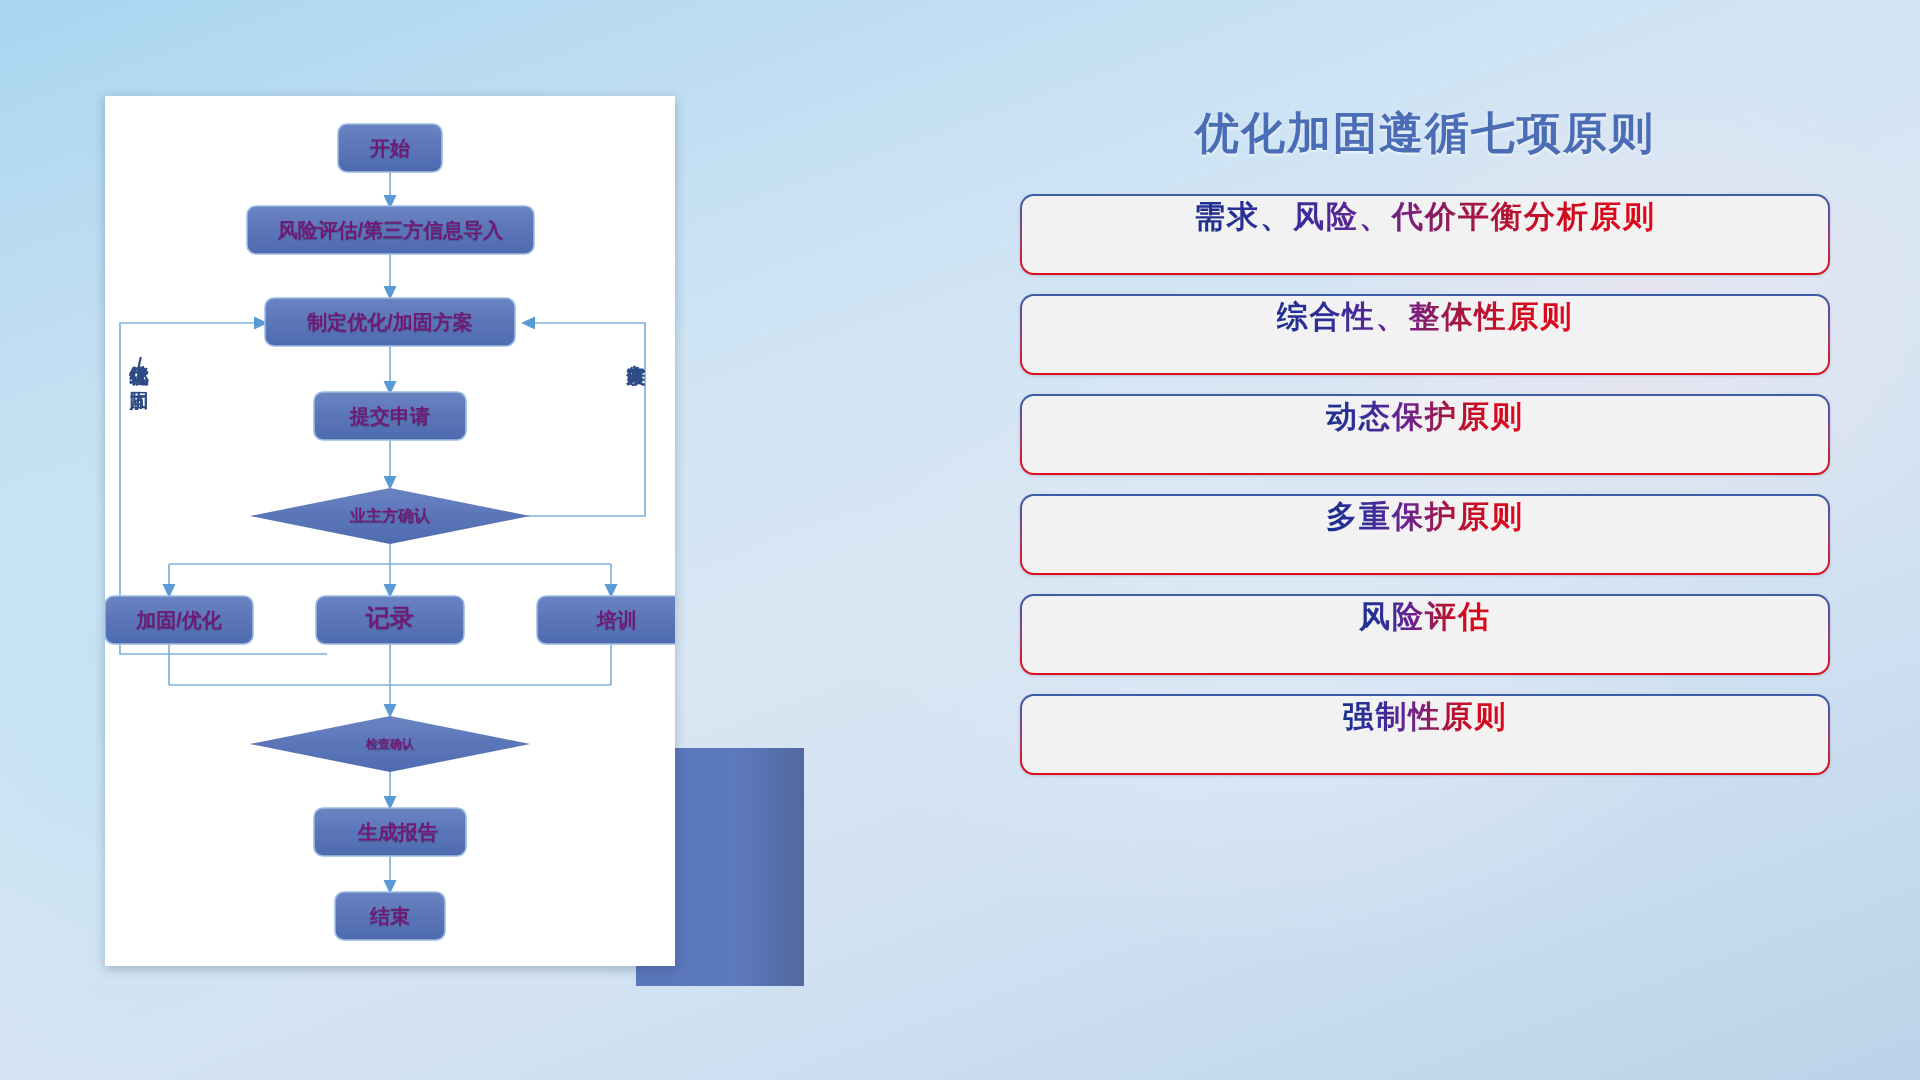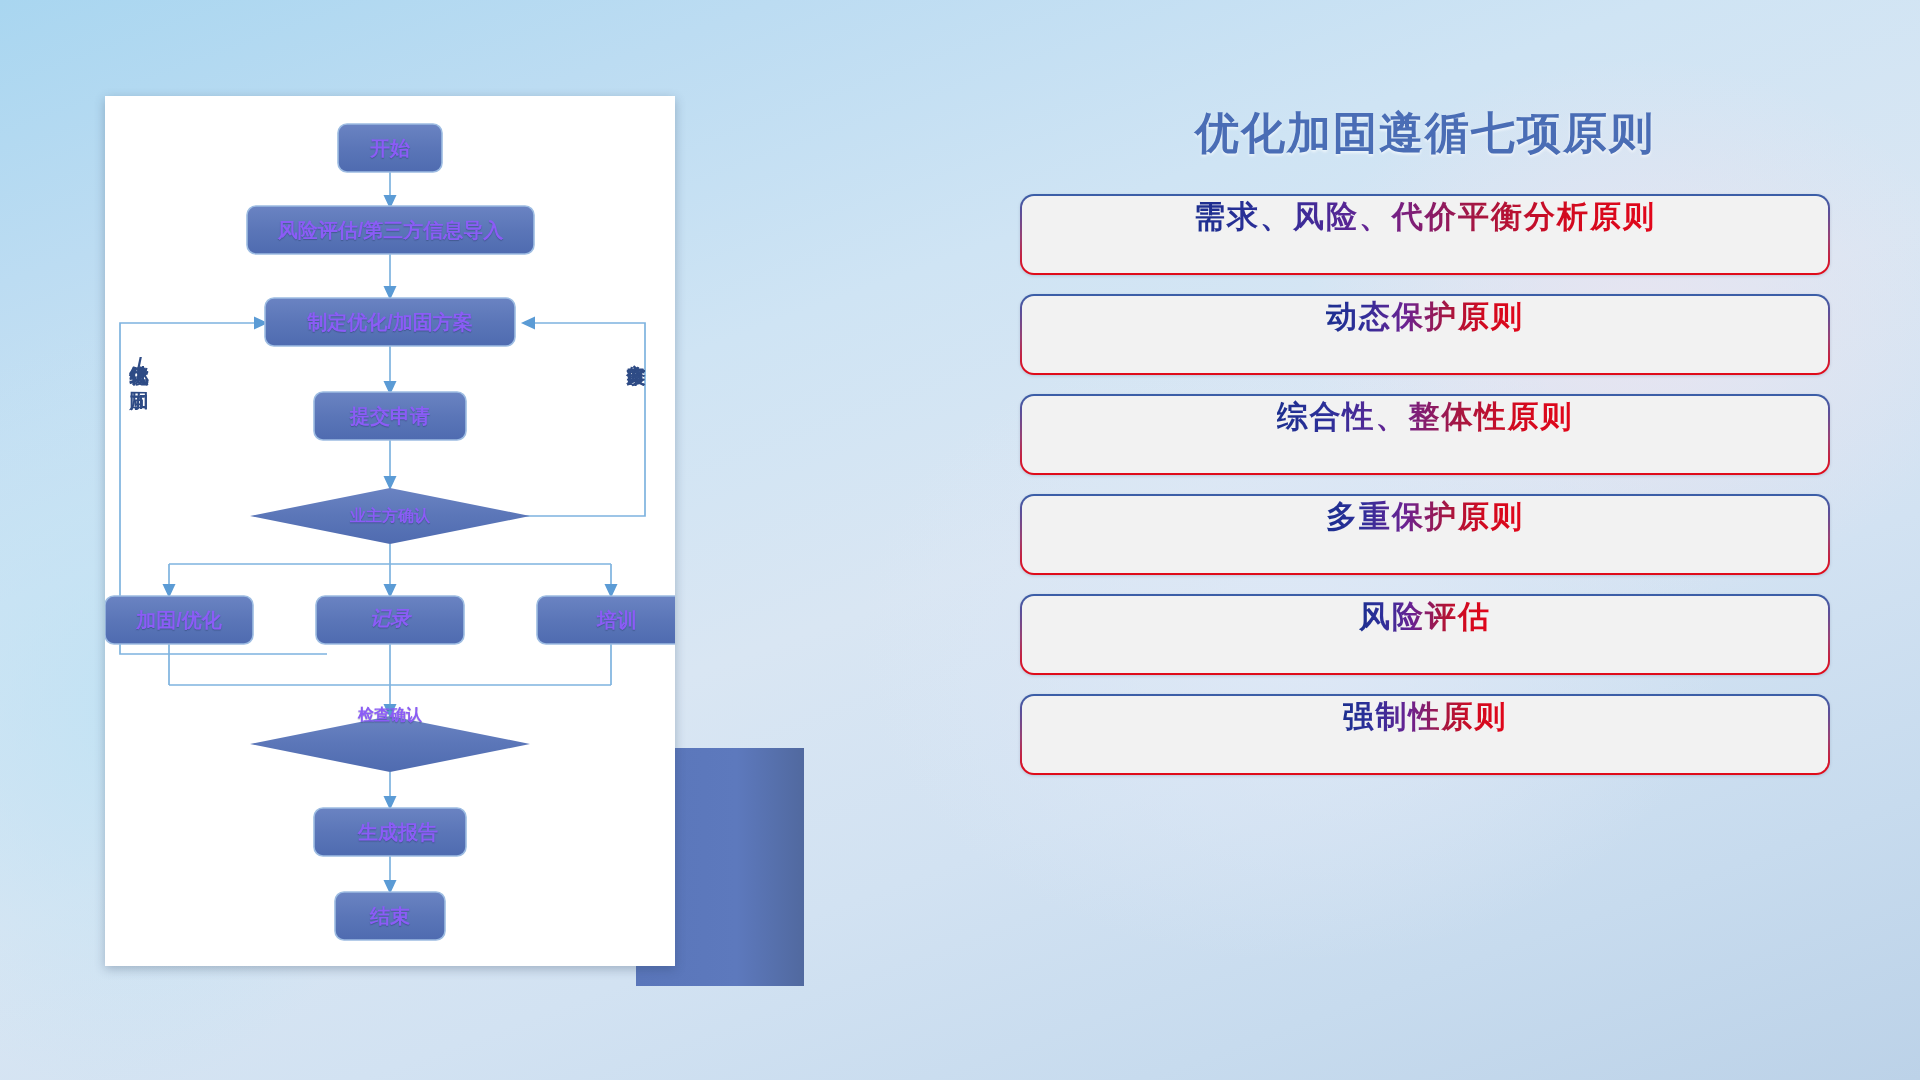--- a/index.html
+++ b/index.html
@@ -22,21 +22,21 @@
   #card {
     position:absolute; left:105px; top:96px; width:570px; height:870px;
     background:#ffffff;
     box-shadow:0 3px 10px rgba(40,60,90,0.30);
   }
   #flow { position:absolute; inset:0; }
   #flow svg { position:absolute; left:0; top:0; }
 
   .node-label {
     position:absolute; display:flex; align-items:center; justify-content:center;
-    color:#8b5cf6; font-weight:bold; white-space:nowrap;
+    color:#701a75; font-weight:bold; white-space:nowrap;
     pointer-events:none; text-shadow:0 1px 1px rgba(30,45,80,0.35);
   }
   .vlabel {
     position:absolute; color:#2e4b85; font-weight:bold;
     writing-mode:vertical-rl; text-orientation:upright;
     letter-spacing:1px; line-height:1.05;
   }
 
   
   #right-panel { position:absolute; left:1020px; top:90px; width:810px; height:930px; }
@@ -150,25 +150,25 @@
       <div class="node-label" style="left:142px;top:110px;width:287px;height:48px;font-size:20px;">风险评估/第三方信息导入</div>
 
       <div class="node-label" style="left:160px;top:202px;width:250px;height:48px;font-size:20px;">制定优化/加固方案</div>
 
       <div class="node-label" style="left:209px;top:296px;width:152px;height:48px;font-size:20px;">提交申请</div>
 
       <div class="node-label" style="left:145px;top:392px;width:280px;height:56px;font-size:16px;">业主方确认</div>
 
       <div class="node-label" style="left:0px;top:500px;width:148px;height:48px;font-size:20px;">加固/优化</div>
 
-      <div class="node-label" style="left:211px;top:500px;width:148px;height:44px;font-size:20px;font-style:italic;">记录</div>
+      <div class="node-label" style="left:211px;top:500px;width:148px;height:44px;font-size:24px;">记录</div>
 
       <div class="node-label" style="left:432px;top:500px;width:148px;height:48px;font-size:20px;margin-left:6px;">培训</div>
 
-      <div class="node-label" style="left:145px;top:591px;width:280px;height:56px;font-size:16px;">检查确认</div>
+      <div class="node-label" style="left:145px;top:620px;width:280px;height:56px;font-size:12px;">检查确认</div>
 
       <div class="node-label" style="left:209px;top:712px;width:168px;height:48px;font-size:20px;">生成报告</div>
 
       <div class="node-label" style="left:230px;top:796px;width:110px;height:48px;font-size:20px;">结束</div>
 
       <div class="vlabel" style="left:24px;top:253px;font-size:19px;">继续优化/加固</div>
 
       <div class="vlabel" style="left:521px;top:253px;font-size:19px;">方案修改</div>
 
     </div>
@@ -178,25 +178,25 @@
 
     <div id="panel-title">优化加固遵循七项原则</div>
 
     <div id="principle-list">
 
       <div class="principle">
         <span class="principle-text">需求、风险、代价平衡分析原则</span>
       </div>
 
       <div class="principle">
+        <span class="principle-text">综合性、整体性原则</span>
+      </div>
+
+      <div class="principle">
         <span class="principle-text">动态保护原则</span>
-      </div>
-
-      <div class="principle">
-        <span class="principle-text">综合性、整体性原则</span>
       </div>
 
       <div class="principle">
         <span class="principle-text">多重保护原则</span>
       </div>
 
       <div class="principle">
         <span class="principle-text">风险评估</span>
       </div>
 

